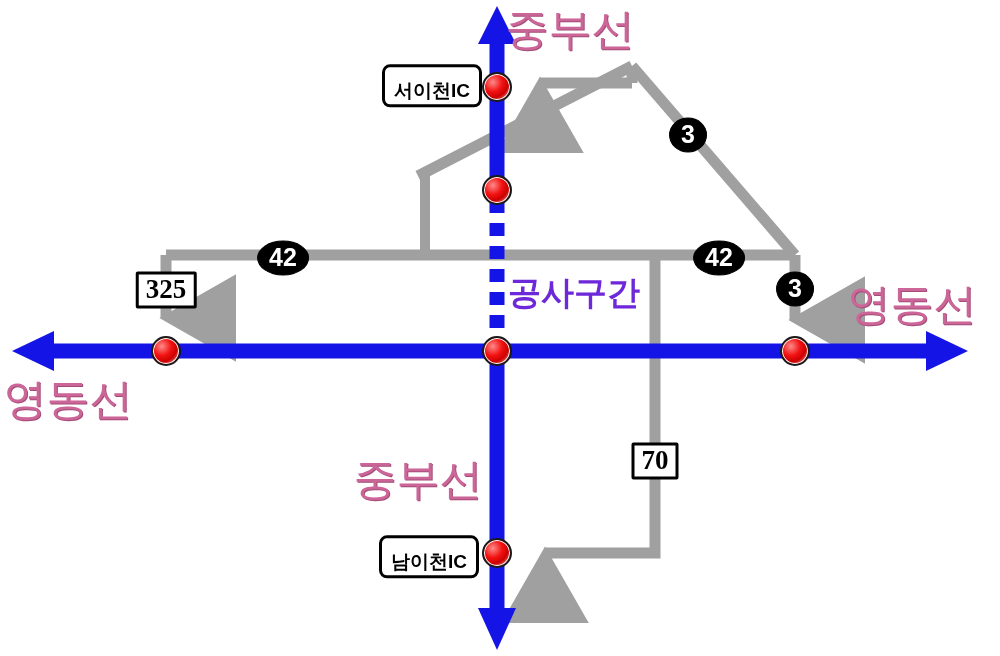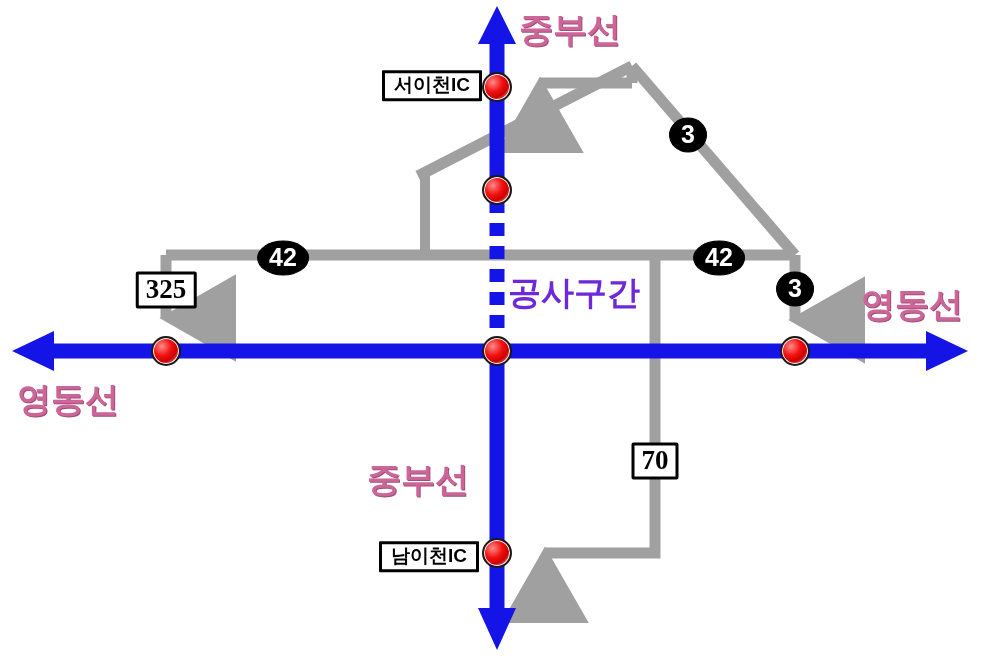--- a/index.html
+++ b/index.html
@@ -3,38 +3,38 @@
 <meta charset="utf-8">
 <style>
   html,body{margin:0;padding:0;background:#fff;}
   body{width:1000px;height:656px;overflow:hidden;
        font-family:"Liberation Sans","DejaVu Sans",sans-serif;}
   #map{position:relative;width:1000px;height:656px;background:#ffffff;}
   svg.layer{position:absolute;left:0;top:0;width:1000px;height:656px;}
 
   
   .chip{position:absolute;transform:translate(-50%,-50%);
-        background:#ffffff;border:3px solid #000;border-radius:1px;
-        padding:1px 9px 3px 9px;white-space:nowrap;
+        background:#ffffff;border:3px solid #000;border-radius:8px;
+        padding:13px 9px 3px 9px;white-space:nowrap;
         font-weight:bold;font-size:19px;color:#000;line-height:1.12;}
   .chip.sq{border-radius:3px;padding:0px 7px 2px 7px;}
 
   
   .shield{position:absolute;transform:translate(-50%,-50%);
           white-space:nowrap;font-weight:bold;color:#000;
           line-height:1.0;}
   .shield.box{background:#fff;border:3.5px solid #000;border-radius:2px;
               padding:1px 7px 3px 7px;font-size:27px;font-family:Liberation Serif, serif;}
   .shield.oval{background:#000;color:#fff;border-radius:50%/50%;
                padding:3px 11px 5px 11px;font-size:25px;
                border:1px solid #000;}
 
   
   .routename{position:absolute;transform:translate(-50%,-50%);
-             white-space:nowrap;font-weight:bold;font-size:34px;
+             white-space:nowrap;font-weight:normal;font-size:43px;
              color:#cc6699;letter-spacing:0px;
              text-shadow:1px 1px 0 #a34d77;}
   .worklabel{position:absolute;transform:translate(-50%,-50%);
              white-space:nowrap;font-weight:bold;font-size:33px;
              color:#6d28d9;}
 
   .node{position:absolute;transform:translate(-50%,-50%);
         width:26px;height:26px;border-radius:50%;
         border:2.5px solid #1a1a1a;
         background:radial-gradient(circle at 34% 32%, #ff8a8a 0%, #f21212 38%, #cc0000 62%, #ffd9d9 100%);

